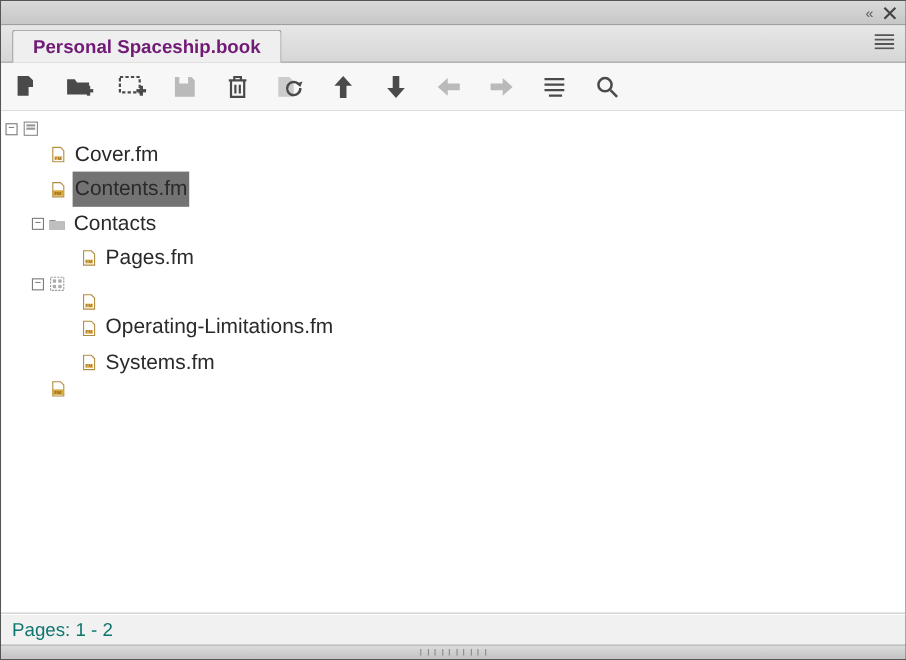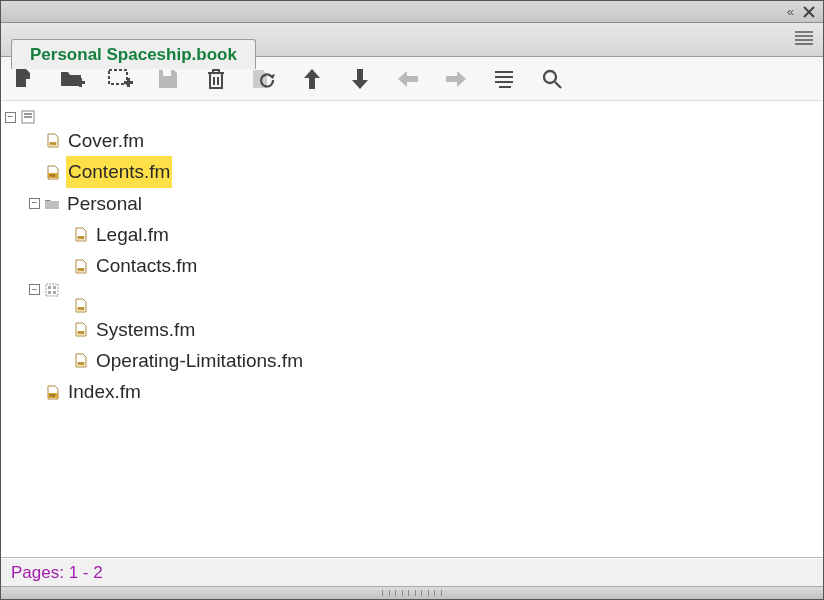--- a/index.html
+++ b/index.html
@@ -2,36 +2,36 @@
 <html><head>
 <meta charset="utf-8">
 <style>
   * { box-sizing: border-box; margin: 0; padding: 0; }
   html, body { width: 824px; height: 600px; font-family: Arial, Helvetica, sans-serif; font-size: 17px; color: #2a2a2a; }
   .window { width: 824px; height: 600px; background: #f0f0f0; border: 1px solid #555; display: flex; flex-direction: column; }
   .titlebar { height: 22px; background: linear-gradient(to bottom, #d9d9d9, #c7c7c7); display: flex; justify-content: flex-end; align-items: center; padding: 0 6px; border-bottom: 1px solid #8c8c8c; gap: 8px; }
   .titlebar .collapse { color: #5a5a5a; font-size: 13px; letter-spacing: -1px; cursor: pointer; }
   .titlebar .close-x { width: 16px; height: 16px; display:flex; align-items:center; justify-content:center; cursor:pointer; }
   .tabbar { height: 34px; background: linear-gradient(to bottom, #e7e7e7, #d7d6d6); border-bottom: 1px solid #9a9a9a; display: flex; align-items: flex-end; padding-left: 10px; position: relative; }
-  .tab { height: 30px; background: #efefef; border: 1px solid #9a9a9a; border-bottom: none; padding: 5px 16px 0 16px; font-size: 17px; font-weight: bold; color: #15803d; border-radius: 3px 3px 0 0; position: relative; top: 13px; }
+  .tab { height: 30px; background: #efefef; border: 1px solid #9a9a9a; border-bottom: none; padding: 5px 16px 0 16px; font-size: 17px; font-weight: bold; color: #701a75; border-radius: 3px 3px 0 0; position: relative; top: 1px; }
   .tab-menu { margin-left: auto; margin-right: 10px; align-self: center; cursor: pointer; }
   .toolbar { height: 44px; background: #f7f7f7; display: flex; align-items: center; padding: 0 10px; gap: 22px; border-bottom: 1px solid #ddd; }
   .toolbar .tbtn { width: 26px; height: 26px; display:flex; align-items:center; justify-content:center; cursor:pointer; }
   .toolbar .disabled { opacity: .35; cursor: default; }
   .tree { flex: 1; background: #fff; padding: 8px 4px 4px 4px; overflow: auto; font-size: 19px; line-height: 1.65; }
   .row { display: flex; align-items: center; white-space: nowrap; cursor: default; }
   .indent1 { padding-left: 24px; text-align: right; }
   .indent2 { padding-left: 52px; }
   .toggle { width: 11px; height: 11px; border: 1px solid #7a7a7a; margin-right: 3px; display: inline-flex; align-items:center; justify-content:center; font-size: 10px; line-height: 1; color: #555; background:#fff; cursor:pointer; }
   .noexp { width: 15px; display:inline-block; }
   .icon-slot { width: 18px; height: 16px; margin-right: 4px; display:inline-flex; align-items:center; justify-content:center; }
-  .selected span.lbl { background: #fde047; }
+  .selected span.lbl { background: #737373; }
   .lbl { padding: 0 2px; }
   .tree-footer { border-top: 1px solid #b9b9b9; }
-  .statusbar { height: 28px; background: #f1f1f1; display:flex; align-items:center; padding: 0 10px; font-size: 17px; color: #a21caf; border-top: 1px solid #fff; }
+  .statusbar { height: 28px; background: #f1f1f1; display:flex; align-items:center; padding: 0 10px; font-size: 17px; color: #0f766e; border-top: 1px solid #fff; }
   .grip { height: 13px; background: linear-gradient(to bottom,#dcdcdc,#c2c2c2); border-top:1px solid #aaa; display:flex; align-items:center; justify-content:center; }
   .grip-lines { width: 60px; height: 6px; display:flex; justify-content:space-between; align-items:center; }
   .grip-lines span { width:1px; height:6px; background:#8a8a8a; }
 </style>
 </head>
 <body>
 
 <div class="window">
 
   <div class="titlebar">
@@ -163,43 +163,32 @@
           <span class="lbl">Contents.fm</span>
         </div>
         <div class="row indent1">
           <span class="toggle">−</span>
           <span class="icon-slot">
             <svg width="16" height="13" viewBox="0 0 16 13">
               <path fill="#8a8a8a" d="M1 3h5l2 2h7v7H1z"></path>
               <path fill="#bfbfbf" d="M1 4h14v8H1z"></path>
             </svg>
           </span>
-          <span class="lbl">Personal</span>
-        </div>
-        <div class="row indent2">
-          <span class="noexp"></span>
-          <span class="icon-slot">
-            <svg width="14" height="15" viewBox="0 0 14 15">
-              <path fill="#fff" stroke="#b08b3e" d="M2 1h7l3 3v10H2z"></path>
-              <rect x="3.5" y="9" width="7" height="3.5" fill="#e6b85c"></rect>
-              <text x="4" y="12" font-size="4" fill="#7a5a10">FM</text>
-            </svg>
-          </span>
-          <span class="lbl">Legal.fm</span>
-        </div>
-        <div class="row indent2">
-          <span class="noexp"></span>
-          <span class="icon-slot">
-            <svg width="14" height="15" viewBox="0 0 14 15">
-              <path fill="#fff" stroke="#b08b3e" d="M2 1h7l3 3v10H2z"></path>
-              <rect x="3.5" y="9" width="7" height="3.5" fill="#e6b85c"></rect>
-              <text x="4" y="12" font-size="4" fill="#7a5a10">FM</text>
-            </svg>
-          </span>
-          <span class="lbl">Contacts.fm</span>
+          <span class="lbl">Contacts</span>
+        </div>
+        <div class="row indent2">
+          <span class="noexp"></span>
+          <span class="icon-slot">
+            <svg width="14" height="15" viewBox="0 0 14 15">
+              <path fill="#fff" stroke="#b08b3e" d="M2 1h7l3 3v10H2z"></path>
+              <rect x="3.5" y="9" width="7" height="3.5" fill="#e6b85c"></rect>
+              <text x="4" y="12" font-size="4" fill="#7a5a10">FM</text>
+            </svg>
+          </span>
+          <span class="lbl">Pages.fm</span>
         </div>
         <div class="row indent1">
           <span class="toggle">−</span>
           <span class="icon-slot">
             <svg width="14" height="14" viewBox="0 0 14 14">
               <rect x="1" y="1" width="12" height="12" fill="#fff" stroke="#999" stroke-dasharray="2 1"></rect>
               <rect x="3" y="3" width="3" height="3" fill="#aaa"></rect>
               <rect x="8" y="3" width="3" height="3" fill="#aaa"></rect>
               <rect x="3" y="8" width="3" height="3" fill="#aaa"></rect>
               <rect x="8" y="8" width="3" height="3" fill="#aaa"></rect>
@@ -218,43 +207,42 @@
         </div>
         <div class="row indent2">
           <span class="noexp"></span>
           <span class="icon-slot">
             <svg width="14" height="15" viewBox="0 0 14 15">
               <path fill="#fff" stroke="#b08b3e" d="M2 1h7l3 3v10H2z"></path>
               <rect x="3.5" y="9" width="7" height="3.5" fill="#e6b85c"></rect>
               <text x="4" y="12" font-size="4" fill="#7a5a10">FM</text>
             </svg>
           </span>
+          <span class="lbl">Operating-Limitations.fm</span>
+        </div>
+        <div class="row indent2">
+          <span class="noexp"></span>
+          <span class="icon-slot">
+            <svg width="14" height="15" viewBox="0 0 14 15">
+              <path fill="#fff" stroke="#b08b3e" d="M2 1h7l3 3v10H2z"></path>
+              <rect x="3.5" y="9" width="7" height="3.5" fill="#e6b85c"></rect>
+              <text x="4" y="12" font-size="4" fill="#7a5a10">FM</text>
+            </svg>
+          </span>
           <span class="lbl">Systems.fm</span>
-        </div>
-        <div class="row indent2">
-          <span class="noexp"></span>
-          <span class="icon-slot">
-            <svg width="14" height="15" viewBox="0 0 14 15">
-              <path fill="#fff" stroke="#b08b3e" d="M2 1h7l3 3v10H2z"></path>
-              <rect x="3.5" y="9" width="7" height="3.5" fill="#e6b85c"></rect>
-              <text x="4" y="12" font-size="4" fill="#7a5a10">FM</text>
-            </svg>
-          </span>
-          <span class="lbl">Operating-Limitations.fm</span>
         </div>
         <div class="row indent1">
           <span class="noexp"></span>
           <span class="icon-slot">
             <svg width="14" height="15" viewBox="0 0 14 15">
               <path fill="#fff" stroke="#b08b3e" d="M2 1h7l3 3v10H2z"></path>
               <rect x="2" y="8" width="10" height="5" fill="#d9a63a"></rect>
               <text x="3.5" y="12" font-size="4" fill="#5a3e05">FM</text>
             </svg>
           </span>
-          <span class="lbl">Index.fm</span>
         </div>
       </div>
 
   </div>
 
   <div class="tree-footer"></div>
 
   <div class="statusbar">
     <span>Pages: 1 - 2</span>
   </div>

